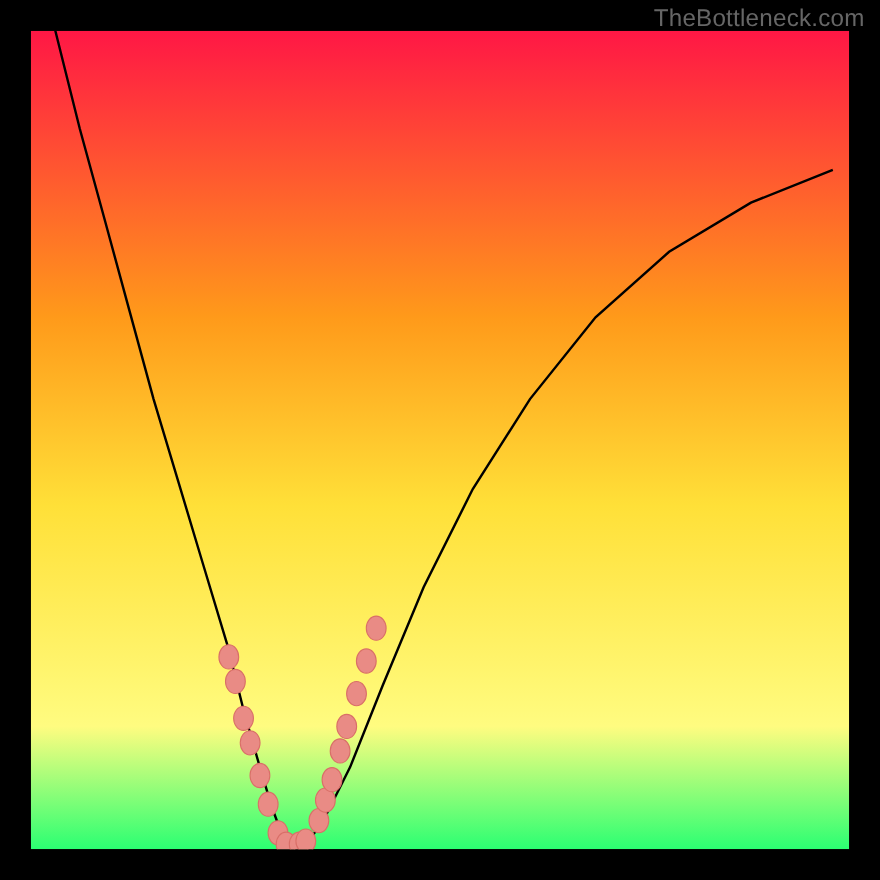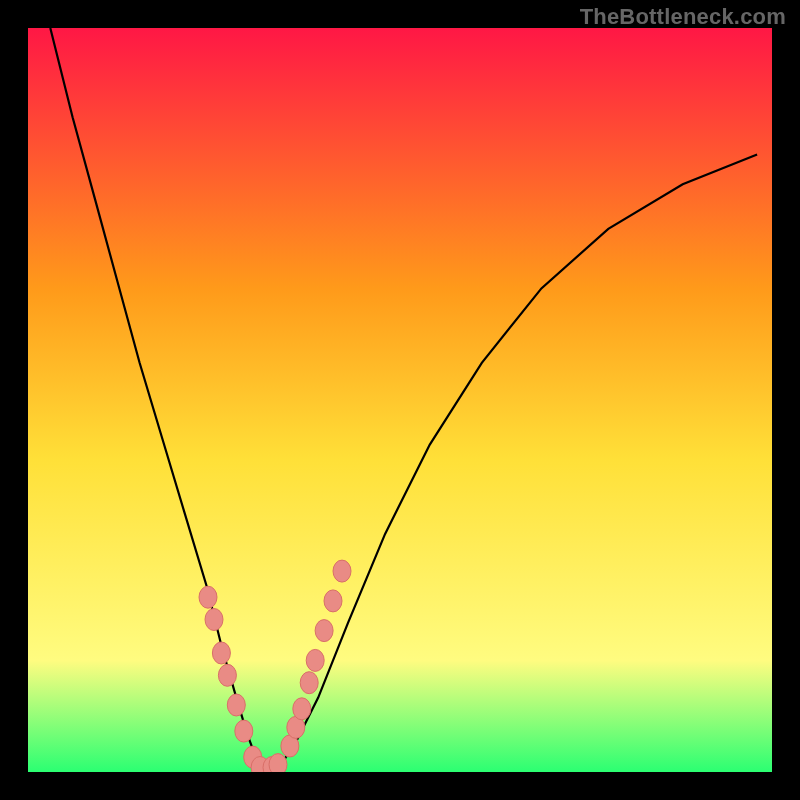--- a/index.html
+++ b/index.html
@@ -26,21 +26,21 @@
     width: 744px;
     height: 744px;
     
   }
   .watermark {
     position: absolute;
     top: 4px;
     right: 14px;
     color: #666;
     font-size: 22px;
-    font-weight: 700;
+    font-weight: 400;
     letter-spacing: 0.2px;
     user-select: none;
   }
 </style>
 </head>
 <body>
 
 <div class="frame">
 
   <div class="watermark">TheBottleneck.com</div>

